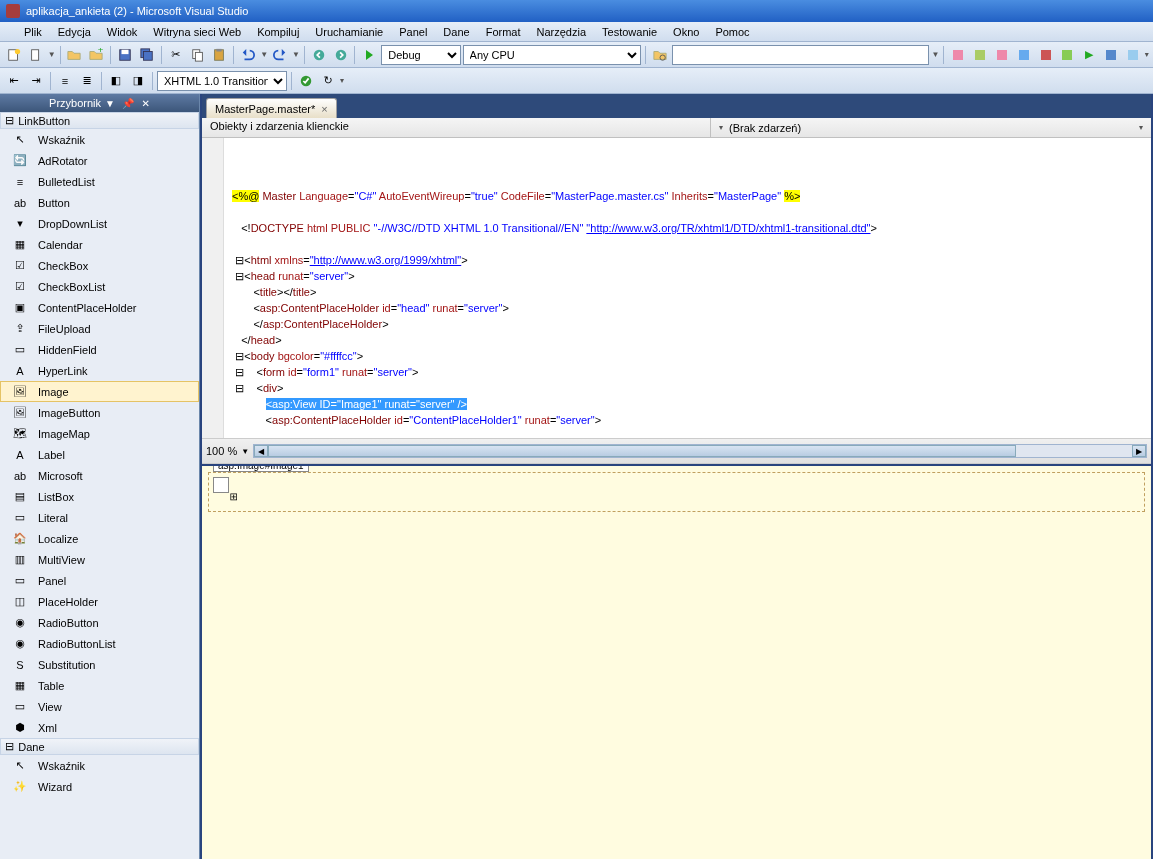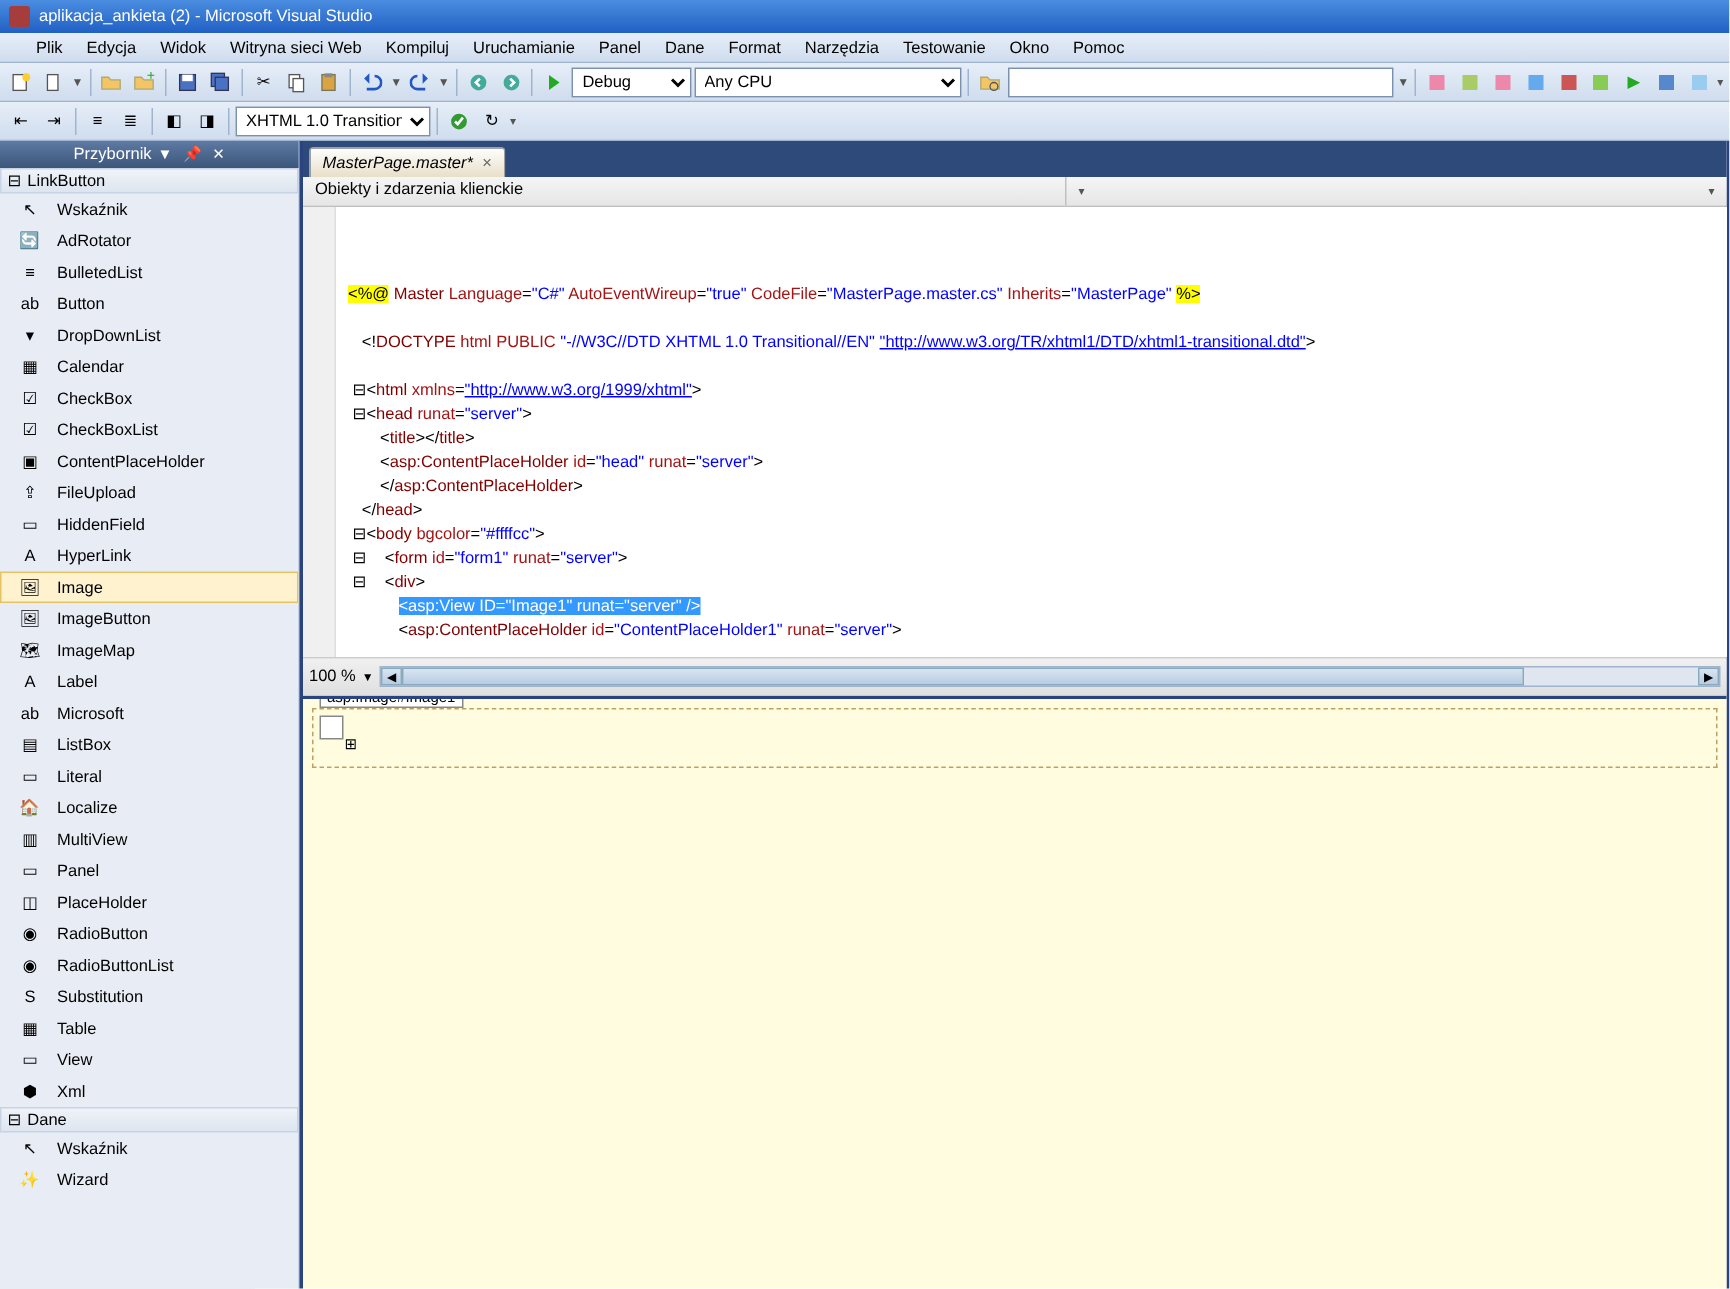--- a/index.html
+++ b/index.html
@@ -17,21 +17,21 @@
 .main { display:flex; height:793px; }
 .toolbox { width:200px; background:#e8edf5; display:flex; flex-direction:column; border-right:1px solid #6b87ab; }
 .toolbox-hdr { background:linear-gradient(#5e7aa3,#3c567a); color:#fff; height:18px; display:flex; align-items:center; justify-content:center; padding:0 4px; }
 .hdr-ctrls span { margin-left:4px; cursor:pointer; font-size:10px; }
 .toolbox-body { flex:1; overflow:auto; background:#e8edf5; }
 .tbx-grp { background:linear-gradient(#f0f3f8,#dde5f0); border:1px solid #c7d4e6; height:17px; display:flex; align-items:center; padding:0 4px; gap:4px; }
 .tbx-item { display:flex; align-items:center; height:21px; padding:0 4px 0 12px; gap:10px; cursor:pointer; }
 .tbx-item.sel { background:#fff3cf; border:1px solid #e5c365; padding:0 3px 0 11px; }
 .tbx-ico { width:16px; height:16px; display:flex; align-items:center; justify-content:center; }
 .editor { flex:1; display:flex; flex-direction:column; background:#fff; border:2px solid #29447e; border-top:none; }
-.tabbar { height:24px; background:#2e4a7a; display:flex; align-items:flex-end; padding:2px 4px 0;font-style:italic; }
+.tabbar { height:24px; background:#2e4a7a; display:flex; align-items:flex-end; padding:2px 4px 0; }
 .ftab { background:linear-gradient(#fefefe,#e8dfc8); border:1px solid #a0a0a0; border-bottom:none; height:20px; padding:0 8px; display:flex; align-items:center; gap:6px; border-radius:3px 3px 0 0; }
 .ftab .close { cursor:pointer; color:#666; }
 .nav { height:20px; background:linear-gradient(#f5f5f5,#e6e6e6); border-bottom:1px solid #c0c0c0; display:flex; }
 .nav-left { flex:1; padding:2px 8px; font-weight:normal; border-right:1px solid #c0c0c0; }
 .nav-right { width:440px; padding:2px 8px; display:flex; align-items:center; justify-content:space-between; }
 .nav-arrow { font-size:8px; color:#555; }
 .code { flex:0 0 300px; overflow:auto; font-family:Consolas,monospace; font-size:13px; line-height:16px; padding:2px 0 2px 6px; background:#fff; white-space:pre; position:relative; }
 .code .gut { position:absolute; left:0; top:0; bottom:0; width:22px; background:#f0f0f0; border-right:1px solid #ddd; }
 .code .txt { margin-left:24px; }
 .c-blue { color:#0000ff; }
@@ -382,20 +382,21 @@
         <span>MasterPage.master*</span>
         <span class="close">×</span>
       </div>
     </div>
     <div class="nav">
       <div class="nav-left">
         <span>Obiekty i zdarzenia klienckie</span>
       </div>
       <div class="nav-right">
         <span class="nav-arrow">▾</span>
+        <span style="flex:1;padding-left:6px">(Brak zdarzeń)</span>
         <span class="nav-arrow">▾</span>
       </div>
     </div>
 
     <div class="code">
       <div class="gut"></div>
       <div class="txt"><span class="c-bg-yellow">&lt;%@</span> <span class="c-maroon">Master</span> <span class="c-red">Language</span>=<span class="c-blue">"C#"</span> <span class="c-red">AutoEventWireup</span>=<span class="c-blue">"true"</span> <span class="c-red">CodeFile</span>=<span class="c-blue">"MasterPage.master.cs"</span> <span class="c-red">Inherits</span>=<span class="c-blue">"MasterPage"</span> <span class="c-bg-yellow">%&gt;</span>
 
    &lt;!<span class="c-maroon">DOCTYPE</span> <span class="c-red">html</span> <span class="c-red">PUBLIC</span> <span class="c-blue">"-//W3C//DTD XHTML 1.0 Transitional//EN"</span> <span class="c-link">"http://www.w3.org/TR/xhtml1/DTD/xhtml1-transitional.dtd"</span>&gt;
 

